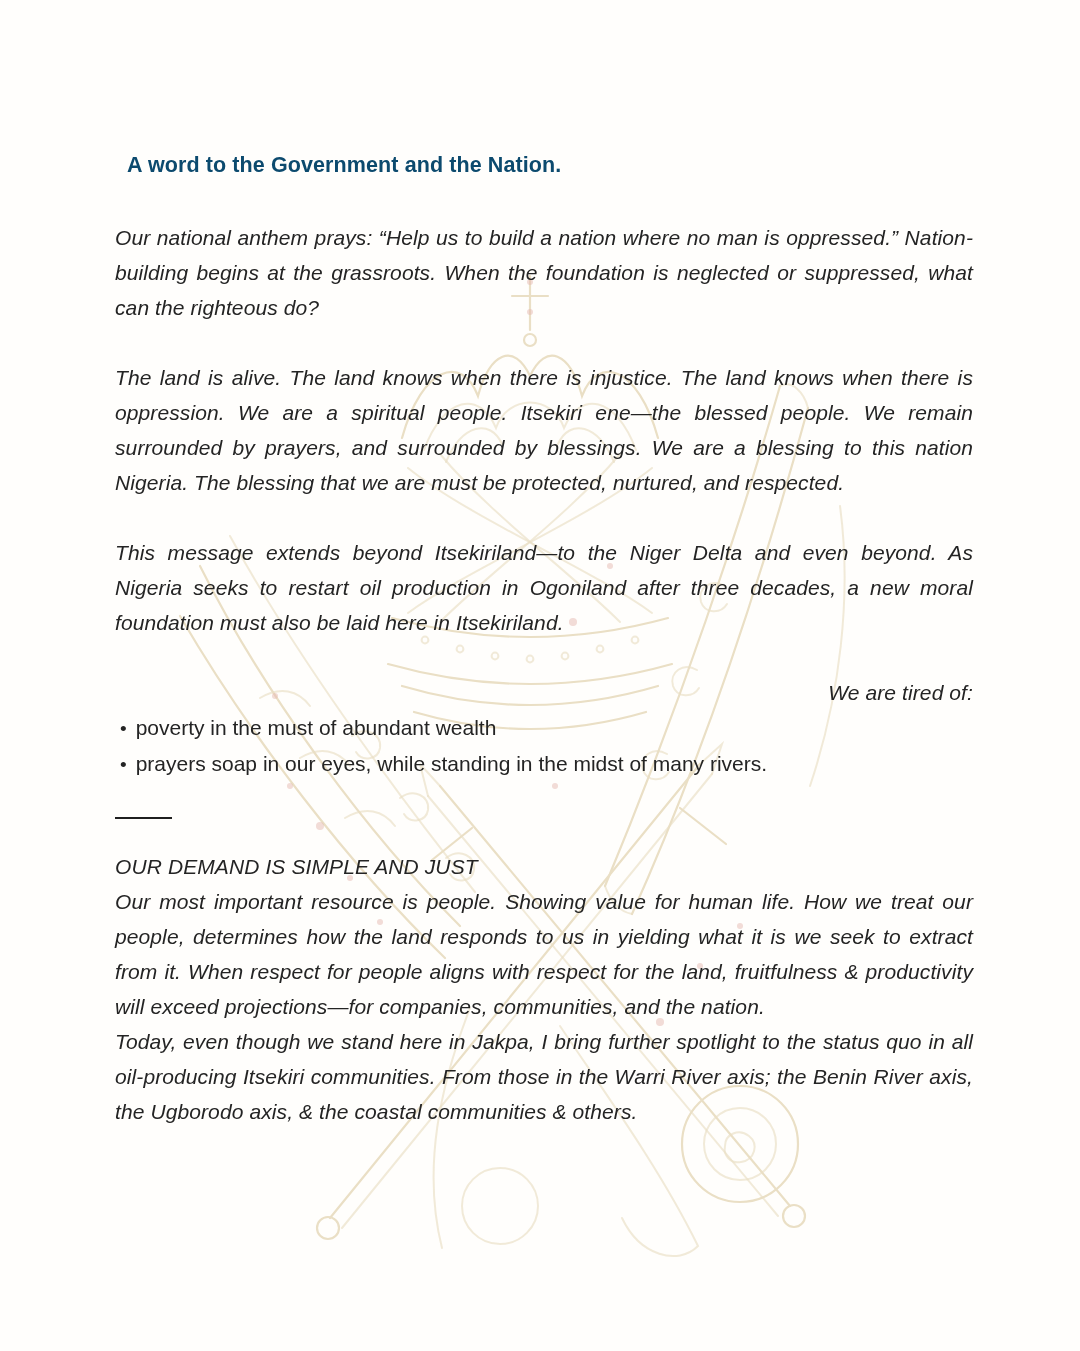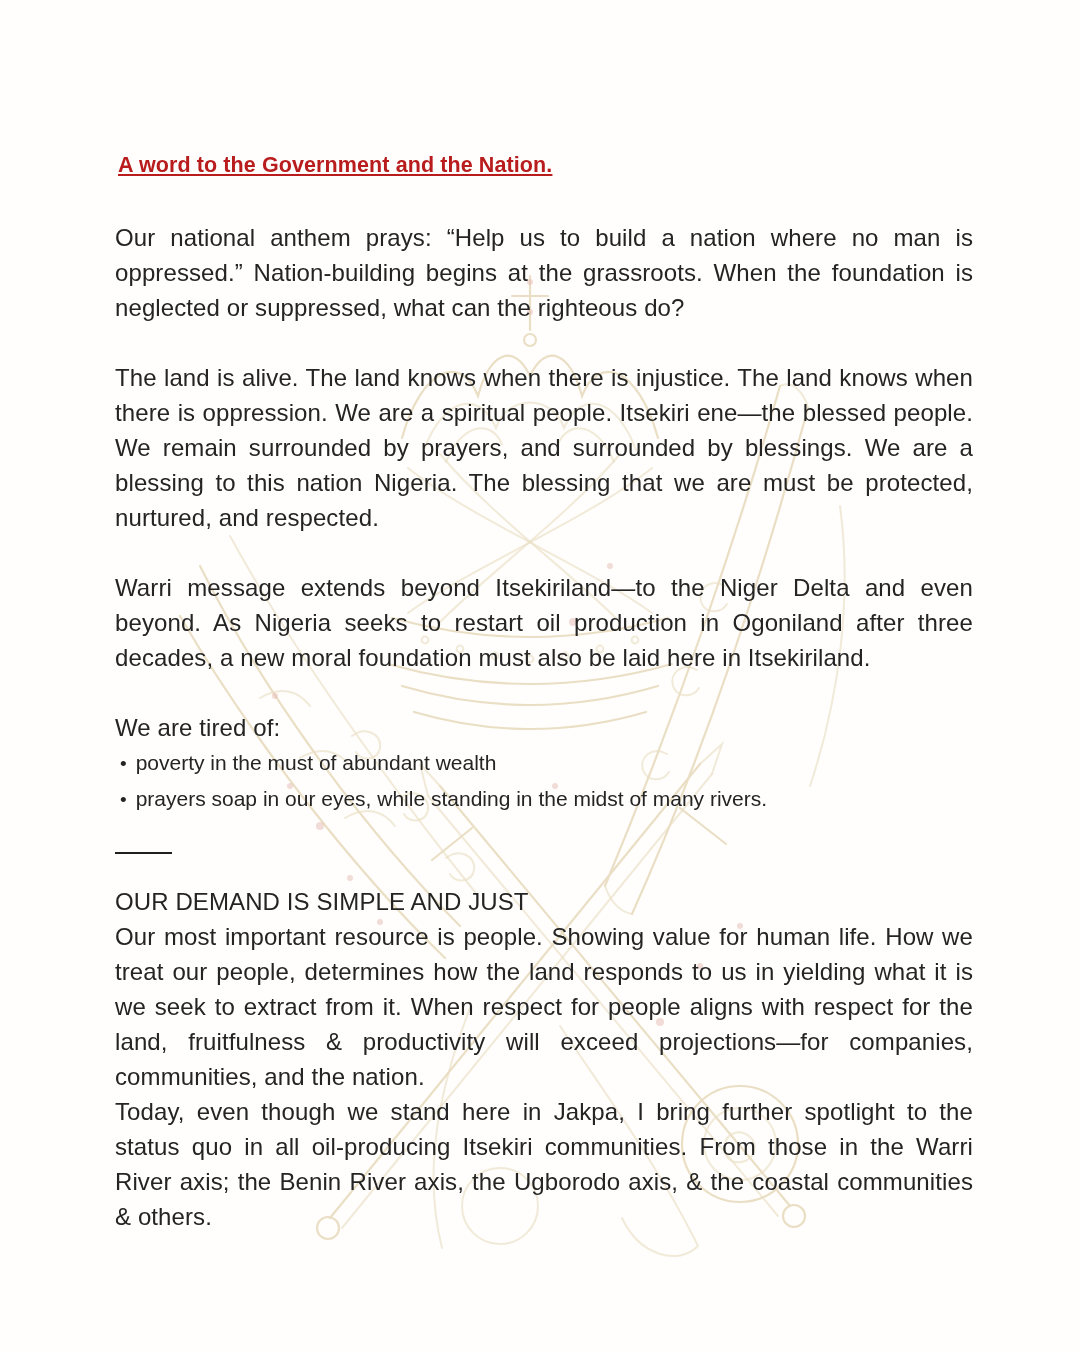--- a/index.html
+++ b/index.html
@@ -46,35 +46,35 @@
     position: relative;
     width: 858px;
     margin-left: 115px;
     padding-top: 152px;
     z-index: 2;
   }
   h1.doc-heading {
     font-size: 21.5px;
     line-height: 27px;
     font-weight: 700;
-    color: #b91c1c;
-    margin: 0 0 41px 3px;
+    color: #0c4a6e;
+    margin: 0 0 41px 12px;
     letter-spacing: 0.1px;
-    text-decoration: underline;
   }
   .content p {
-    font-size: 24px;
+    font-size: 21px;
     line-height: 35px;
     margin: 0 0 35px 0;
     text-align: justify;
     letter-spacing: 0.1px;
+    font-style: italic;
   }
   .list-block { margin: 0 0 35px 0; }
   .list-block .intro {
-    margin: 0; text-align: left;
+    margin: 0; text-align: right;
   }
   .bullet-row {
     font-size: 21px;
     line-height: 35px;
     padding-left: 5px;
     text-align: left;
   }
   .bullet-row .marker {
     display: inline-block;
     margin-right: 9px;
@@ -193,21 +193,21 @@
   </svg>
 </div>
 
 <main class="content">
   <h1 class="doc-heading">A word to the Government and the Nation.</h1>
 
   <p>Our national anthem prays: “Help us to build a nation where no man is oppressed.” Nation-building begins at the grassroots. When the foundation is neglected or suppressed, what can the righteous do?</p>
 
   <p>The land is alive. The land knows when there is injustice. The land knows when there is oppression. We are a spiritual people. Itsekiri ene—the blessed people. We remain surrounded by prayers, and surrounded by blessings. We are a blessing to this nation Nigeria. The blessing that we are must be protected, nurtured, and respected.</p>
 
-  <p>Warri message extends beyond Itsekiriland—to the Niger Delta and even beyond. As Nigeria seeks to restart oil production in Ogoniland after three decades, a new moral foundation must also be laid here in Itsekiriland.</p>
+  <p>This message extends beyond Itsekiriland—to the Niger Delta and even beyond. As Nigeria seeks to restart oil production in Ogoniland after three decades, a new moral foundation must also be laid here in Itsekiriland.</p>
 
   <div class="list-block">
     <p class="intro">We are tired of:</p>
     <div class="bullet-row">
       <span class="marker">•</span><span>poverty in the must of abundant wealth</span>
     </div>
     <div class="bullet-row">
       <span class="marker">•</span><span>prayers soap in our eyes, while standing in the midst of many rivers.</span>
     </div>
   </div>

